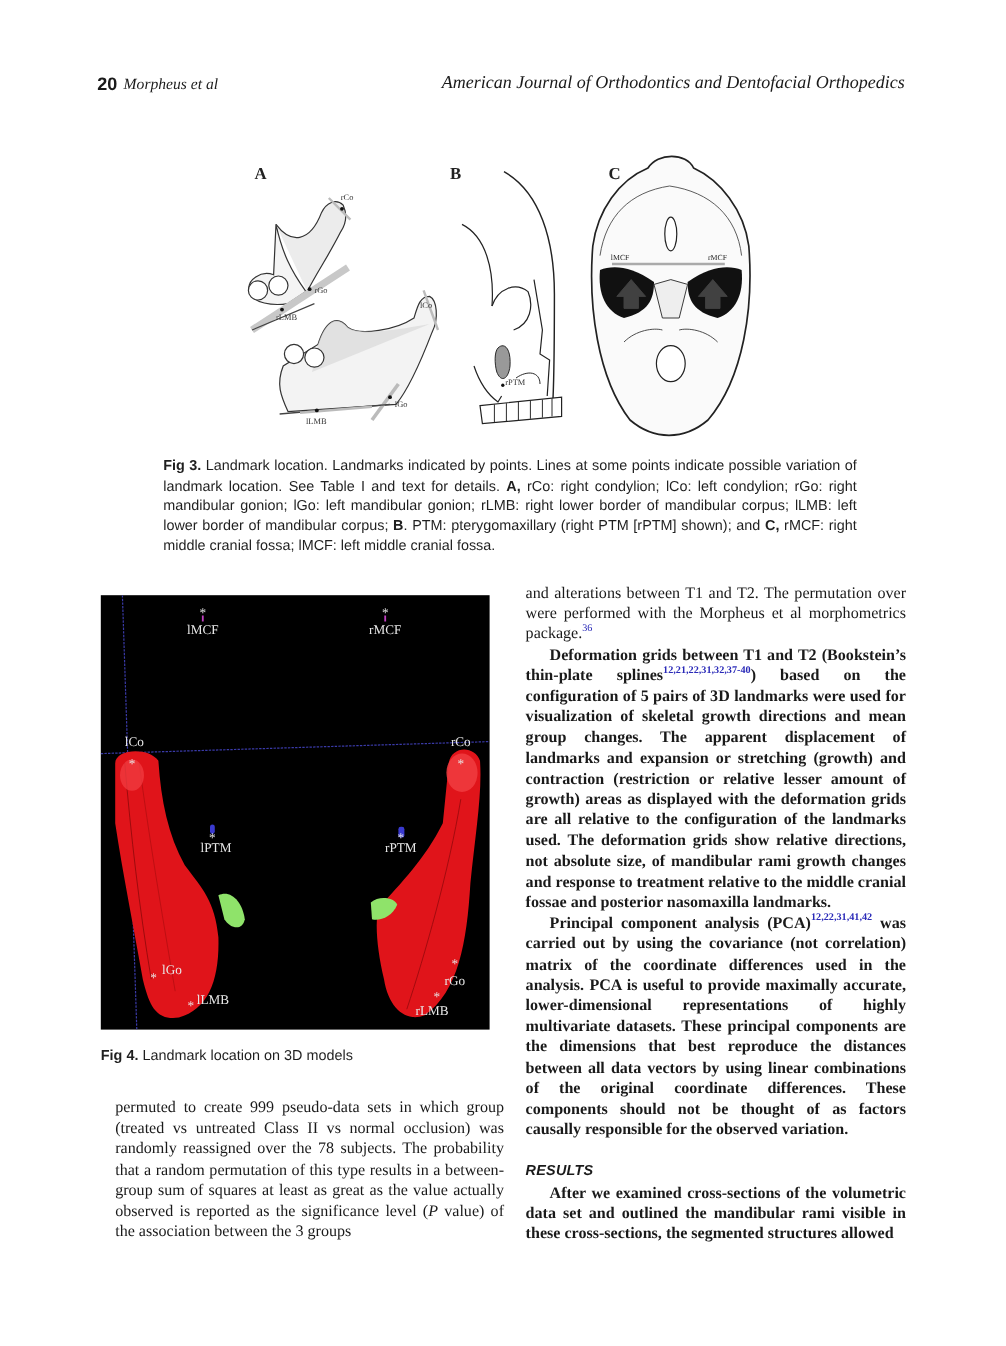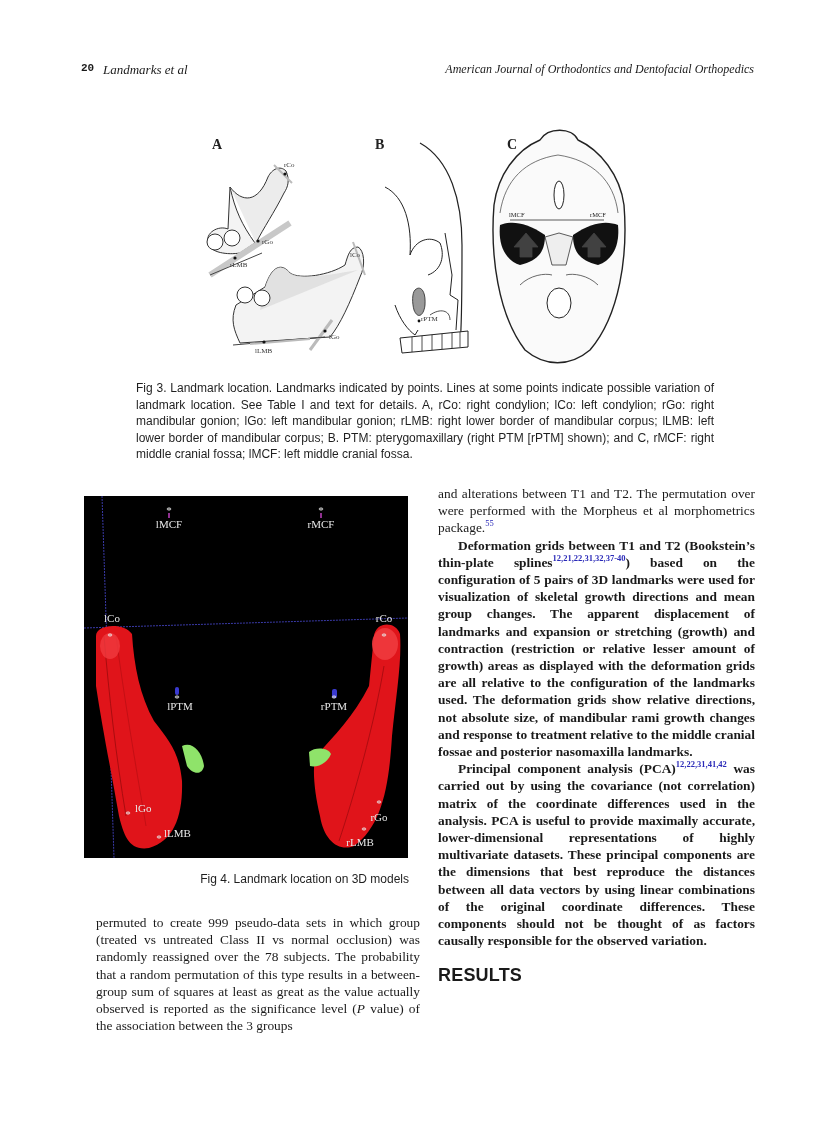--- a/index.html
+++ b/index.html
@@ -1,52 +1,52 @@
 <!DOCTYPE html>
 <html><head>
 <meta charset="utf-8">
 <style>
   html, body { margin: 0; padding: 0; background: #ffffff; }
   body { width: 838px; height: 1122px; position: relative; overflow: hidden; color: #1a1a1a; }
   .abs { position: absolute; }
 
   
-  .hdr-page { left: 81px; top: 62px; font-family: Liberation Mono, monospace; font-weight: bold; font-size: 11px; }
+  .hdr-page { left: 81px; top: 62px; font-family: Liberation Sans, sans-serif; font-weight: bold; font-size: 15px; }
   .hdr-auth { left: 103px; top: 62px; font-family: "Liberation Serif", serif; font-style: italic; font-size: 13px; }
-  .hdr-journal { right: 84px; top: 62px; font-family: "Liberation Serif", serif; font-style: italic; font-size: 12px; text-align: center; line-height: 14px; }
+  .hdr-journal { right: 84px; top: 62px; font-family: "Liberation Serif", serif; font-style: italic; font-size: 15px; text-align: center; line-height: 14px; }
 
   
   .fig3 { left: 200px; top: 125px; width: 480px; height: 245px; }
   .fig3 svg { width: 100%; height: 100%; display: block; }
   .fig3 text { font-family: "Liberation Serif", serif; }
 
   
   .cap3 { left: 136px; top: 380px; width: 578px; font-family: "Liberation Sans", sans-serif; font-size: 12px; line-height: 16.5px; text-align: justify; color: #1f1f1f; }
-  .cap3 b, .cap4 b { font-weight: normal; }
-  .cap4 { left: 84px; top: 872px; width: 325px; text-align: right; font-family: "Liberation Sans", sans-serif; font-size: 12px; color: #1f1f1f; }
+  .cap3 b, .cap4 b { font-weight: bold; }
+  .cap4 { left: 84px; top: 872px; width: 325px; text-align: left; font-family: "Liberation Sans", sans-serif; font-size: 12px; color: #1f1f1f; }
 
   
   .fig4 { left: 84px; top: 496px; width: 324px; height: 362px; background: #000; }
   .fig4 svg { width: 100%; height: 100%; display: block; }
   .fig4 text { font-family: "Liberation Serif", serif; fill: #e8e8e8; font-size: 11px; }
 
   
   .col { font-family: "Liberation Serif", serif; font-size: 13.4px; line-height: 17.2px; text-align: justify; color: #1a1a1a; hyphens: manual; }
   .col p { margin: 0; }
   .col .ind { text-indent: 20px; font-weight: bold; }
   .col-right { left: 438px; top: 485px; width: 317px; }
   .col-left-bottom { left: 96px; top: 914px; width: 324px; }
   sup.ref { color: #2a2ab8; font-size: 8.5px; line-height: 0; vertical-align: 6px; }
-  .results-head { font-family: "Liberation Sans", sans-serif; font-weight: bold; font-size: 18px; margin-top: 18px !important; text-indent: 0 !important; letter-spacing: 0.2px; }
+  .results-head { font-family: "Liberation Sans", sans-serif; font-weight: bold; font-size: 12px; margin-top: 18px !important; text-indent: 0 !important; letter-spacing: 0.2px; font-style: italic; }
 </style>
 </head>
 <body>
 
 <div class="abs hdr-page">20</div>
-<div class="abs hdr-auth">Landmarks et al</div>
+<div class="abs hdr-auth">Morpheus et al</div>
 <div class="abs hdr-journal">
   <div>American Journal of Orthodontics and Dentofacial Orthopedics</div>
 </div>
 
 <div class="abs fig3">
   <svg viewBox="0 0 480 245" xmlns="http://www.w3.org/2000/svg">
 
     <text x="12" y="24" font-size="14" font-weight="bold" fill="#222">A</text>
 
     <path d="M30 62 C35 85 42 100 55 118 L40 128 C28 130 10 128 8 118 C5 108 18 100 28 104 Z" fill="#f4f4f4" stroke="#333" stroke-width="1"></path>
@@ -156,21 +156,22 @@
     <text x="280" y="338" font-size="12" text-anchor="middle">*</text>
     <text x="276" y="350" text-anchor="middle">rLMB</text>
   </svg>
 </div>
 
 <div class="abs cap4">
   <b>Fig 4.</b><span> Landmark location on 3D models</span>
 </div>
 
 <div class="abs col col-right">
-  <p><span>and alterations between T1 and T2. The permutation over were performed with the Morpheus et al morphometrics package.</span><sup class="ref">55</sup></p>
+  <p><span>and alterations between T1 and T2. The permutation over were performed with the Morpheus et al morphometrics package.</span><sup class="ref">36</sup></p>
   <p class="ind"><span>Deformation grids between T1 and T2 (Bookstein’s thin-plate splines</span><sup class="ref">12,21,22,31,32,37-40</sup><span>) based on the configuration of 5 pairs of 3D landmarks were used for visualization of skeletal growth directions and mean group changes. The apparent displacement of landmarks and expansion or stretching (growth) and contraction (restriction or relative lesser amount of growth) areas as displayed with the deformation grids are all relative to the configuration of the landmarks used. The deformation grids show relative directions, not absolute size, of mandibular rami growth changes and response to treatment relative to the middle cranial fossae and posterior nasomaxilla landmarks.</span></p>
   <p class="ind"><span>Principal component analysis (PCA)</span><sup class="ref">12,22,31,41,42</sup><span> was carried out by using the covariance (not correlation) matrix of the coordinate differences used in the analysis. PCA is useful to provide maximally accurate, lower-dimensional representations of highly multivariate datasets. These principal components are the dimensions that best reproduce the distances between all data vectors by using linear combinations of the original coordinate differences. These components should not be thought of as factors causally responsible for the observed variation.</span></p>
   <p class="results-head">RESULTS</p>
+  <p class="ind">After we examined cross-sections of the volumetric data set and outlined the mandibular rami visible in these cross-sections, the segmented structures allowed</p>
 </div>
 
 <div class="abs col col-left-bottom">
   <p><span>permuted to create 999 pseudo-data sets in which group (treated vs untreated Class II vs normal occlusion) was randomly reassigned over the 78 subjects. The probability that a random permutation of this type results in a between-group sum of squares at least as great as the value actually observed is reported as the significance level (</span><i>P</i><span> value) of the association between the 3 groups</span></p>
 </div>
 
 </body></html>

